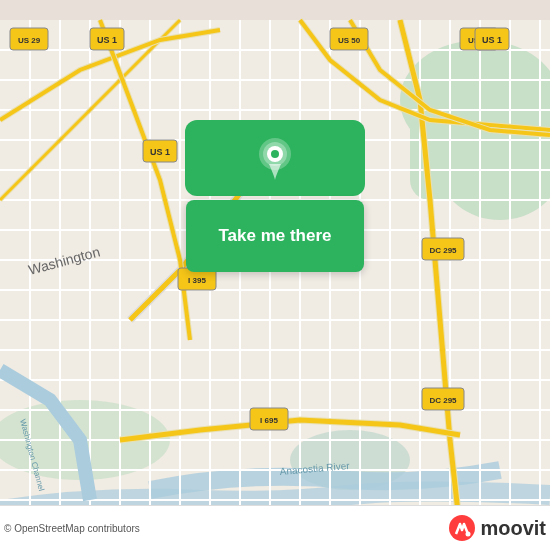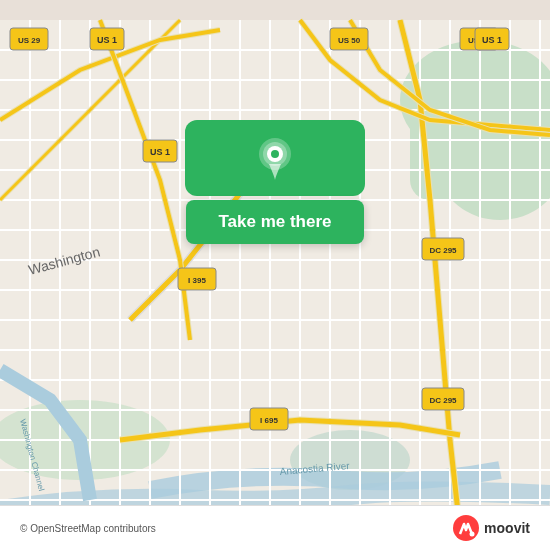--- a/index.html
+++ b/index.html
@@ -27,21 +27,21 @@
       top: 0; left: 0;
     }
 
     
     .bottom-bar {
       position: absolute;
       bottom: 0;
       left: 0;
       right: 0;
       background: white;
-      padding: 8px 20px;
+      padding: 8px 4px;
       display: flex;
       align-items: center;
       justify-content: space-between;
       border-top: 1px solid #ddd;
       z-index: 10;
     }
 
     .bottom-left {
       display: flex;
       flex-direction: column;
@@ -58,21 +58,21 @@
       font-weight: 500;
     }
 
     .moovit-logo {
       display: flex;
       align-items: center;
       gap: 4px;
     }
 
     .moovit-text {
-      font-size: 14px;
+      font-size: 20px;
       font-weight: bold;
       color: #333;
     }
 
   </style>
 </head>
 <body>
 
 <div id="map-container">
 
@@ -195,21 +195,21 @@
       <svg width="40" height="48" viewBox="0 0 40 48" xmlns="http://www.w3.org/2000/svg">
         <circle cx="20" cy="18" r="16" fill="white" opacity="0.25"></circle>
         <circle cx="20" cy="18" r="12" fill="white" opacity="0.3"></circle>
         <circle cx="20" cy="18" r="8" fill="white"></circle>
         <ellipse cx="20" cy="18" rx="4" ry="4" fill="#2db35e"></ellipse>
 
         <path d="M 14 28 Q 20 42 20 44 Q 20 42 26 28" fill="white" opacity="0.6"></path>
       </svg>
     </div>
 
-    <button style="background:#2db35e; color:white; border:none; border-radius:8px; padding:12px 28px; font-size:17px; font-weight:700; cursor:pointer; margin-top:4px; min-width:178px; box-shadow:0 2px 8px rgba(0,0,0,0.2);">Take me there</button>
+    <button style="background:#2db35e; color:white; border:none; border-radius:8px; padding:26px 28px; font-size:17px; font-weight:700; cursor:pointer; margin-top:4px; min-width:178px; box-shadow:0 2px 8px rgba(0,0,0,0.2);">Take me there</button>
   </div>
 
   <div class="bottom-bar">
     <div class="bottom-left">
       <span class="osm-credit">© OpenStreetMap contributors</span>
     </div>
     <div class="moovit-logo">
 
       <svg width="28" height="28" viewBox="0 0 28 28">
         <circle cx="14" cy="14" r="13" fill="#ff3d3d"></circle>

